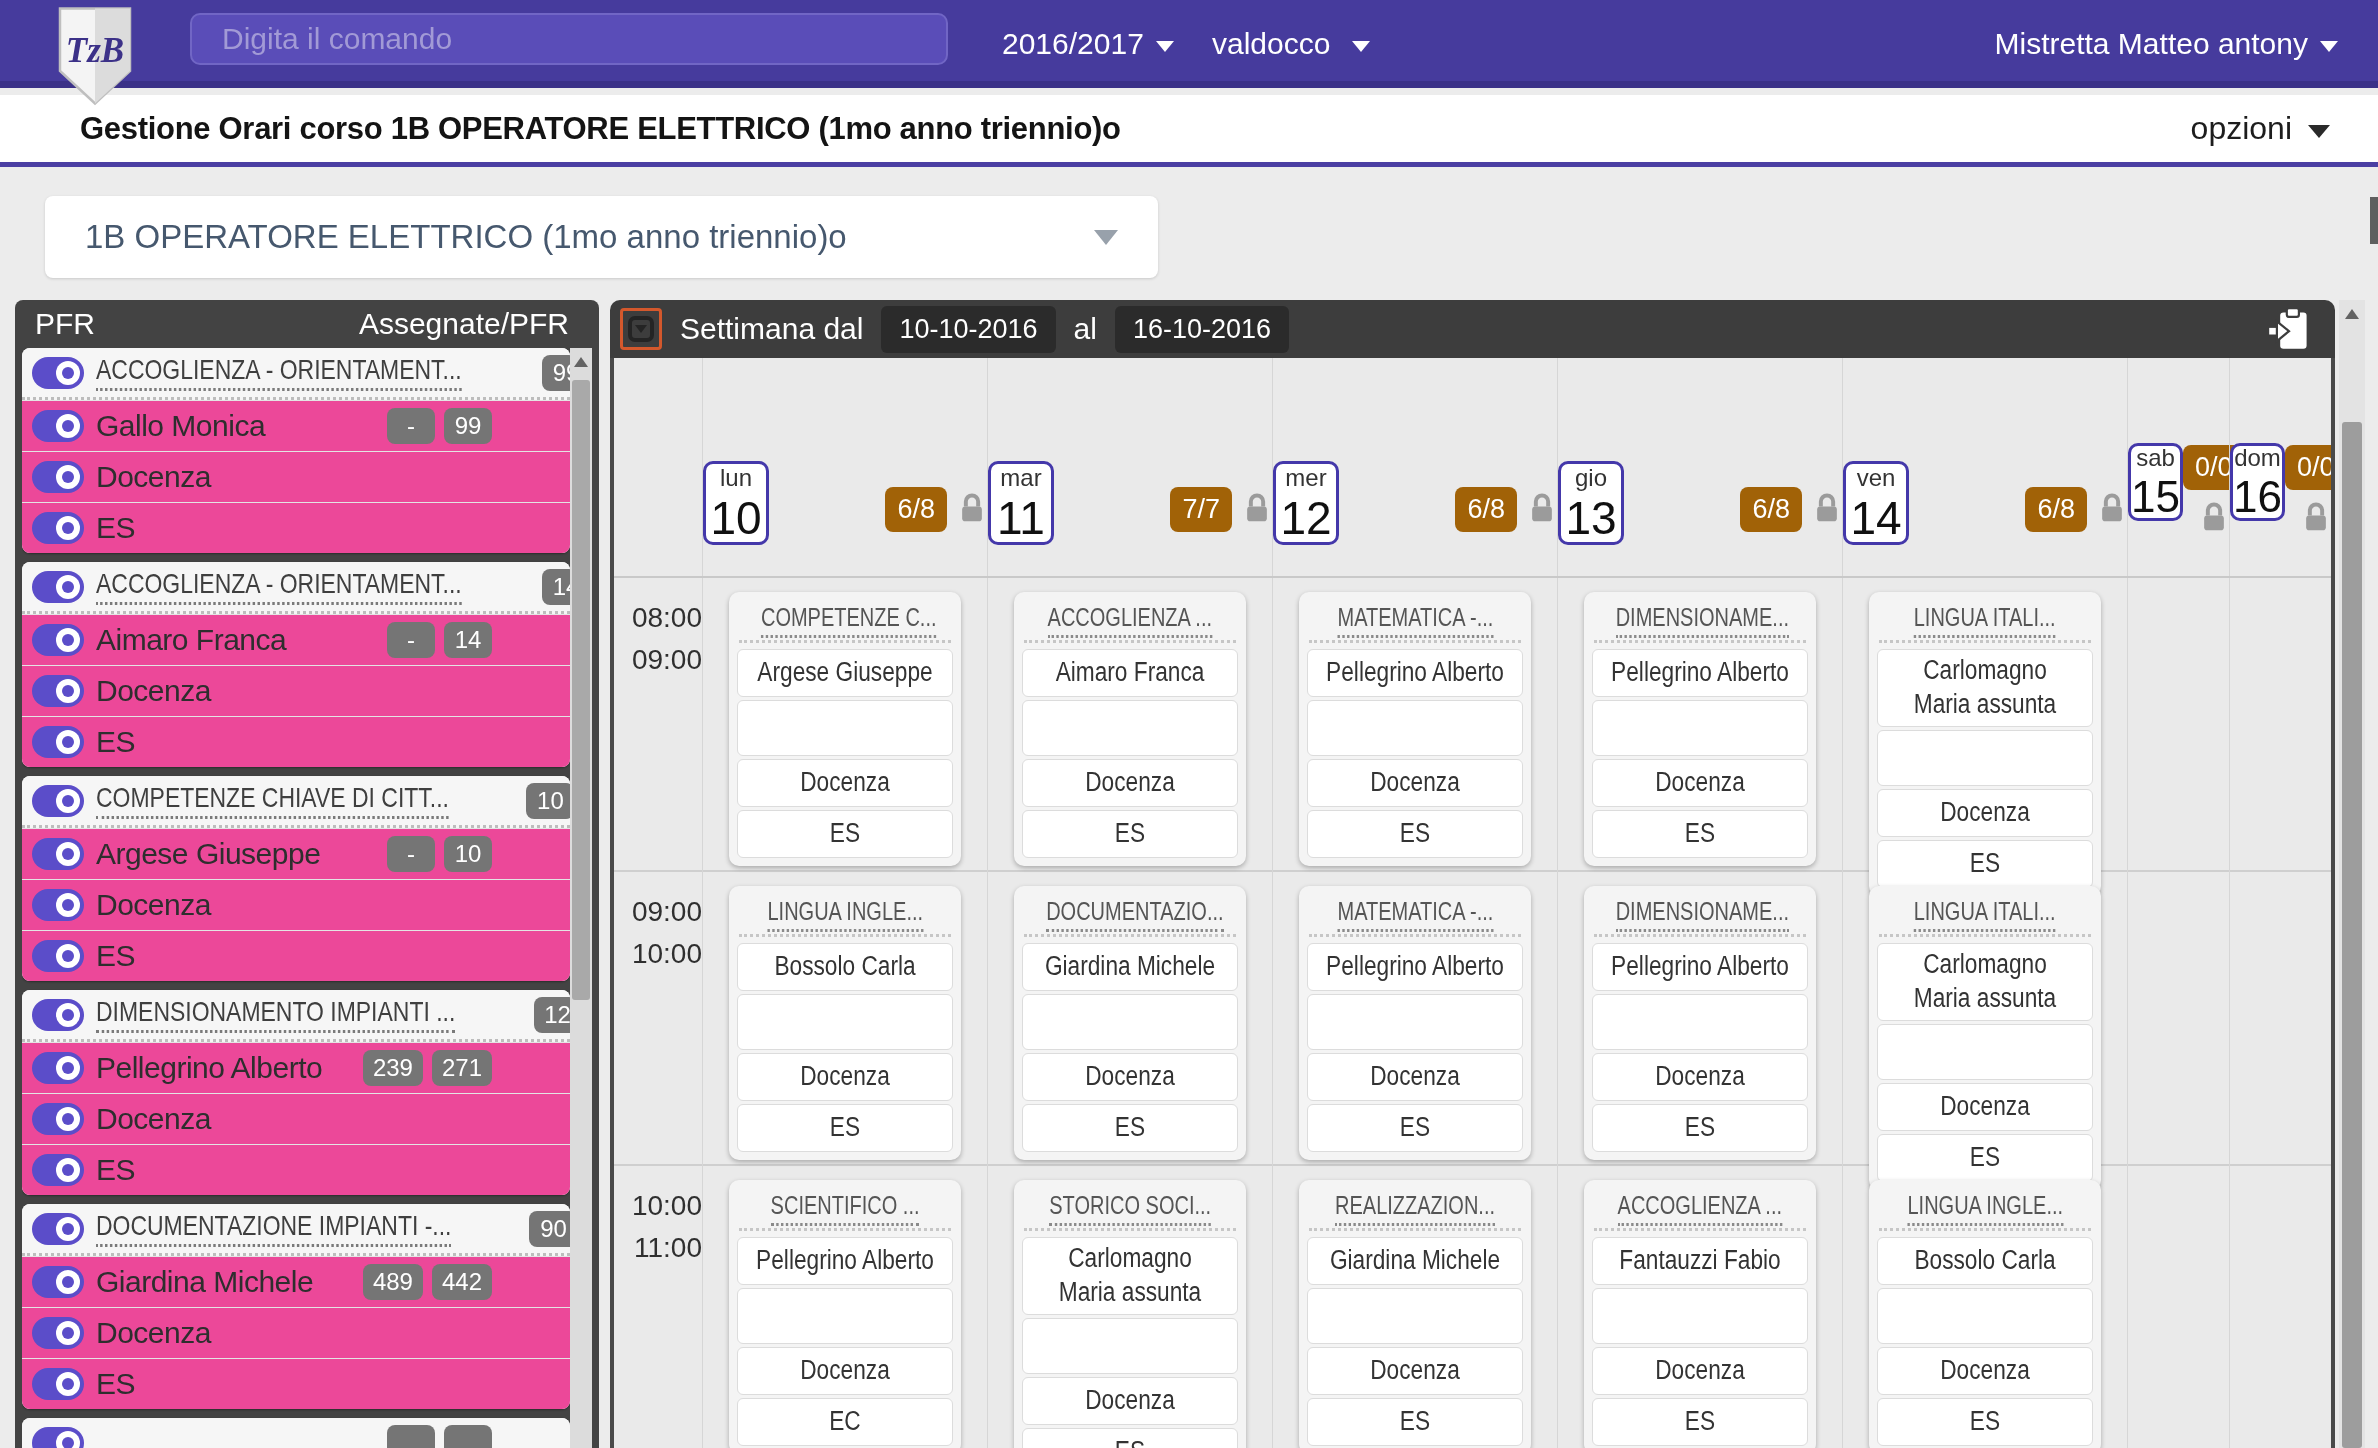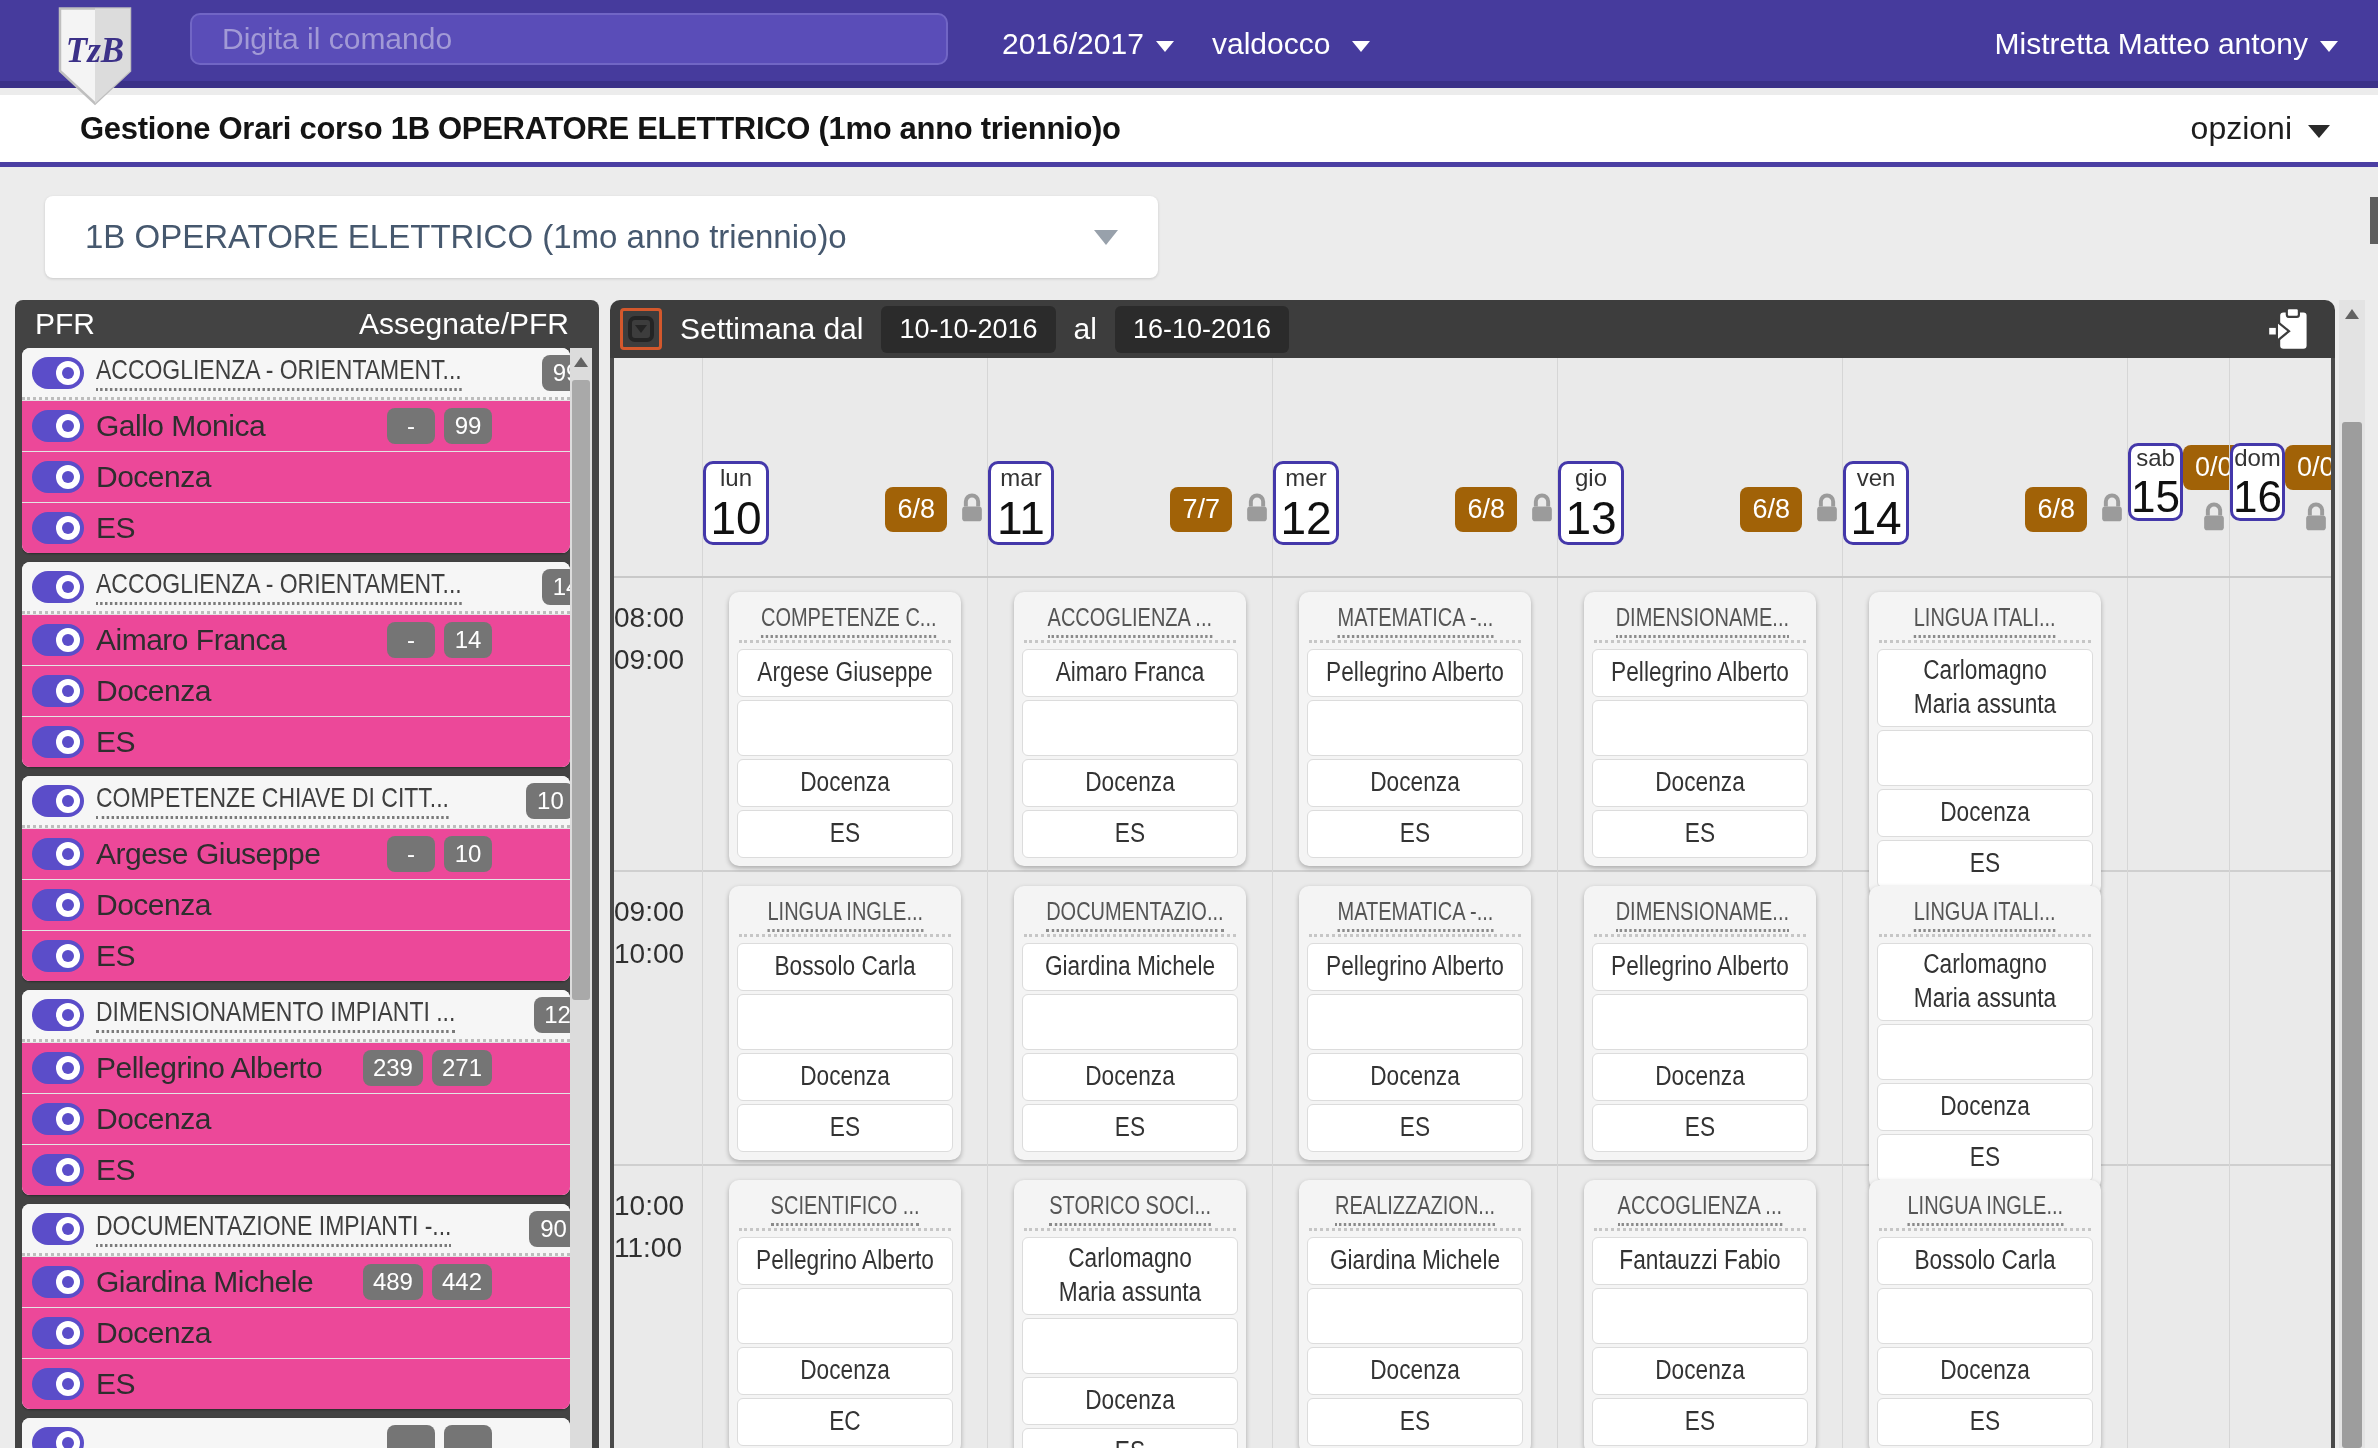--- a/index.html
+++ b/index.html
@@ -102,21 +102,21 @@
   .weekend .day-card { width:64px; height:78px; }
   .day-abbr { font-size:24px; color:#333; margin-bottom:5px; }
   .day-num { font-size:46px; color:#101010; }
   .weekend .day-num { font-size:44px; }
   .day-meta { display:flex; align-items:center; gap:10px; margin-top:12px; }
   .weekend .day-meta { flex-direction:column; gap:12px; margin-top:14px; }
   .day-count { background:#a16207; color:#fff; font-size:27px; border-radius:8px; padding:7px 12px; min-width:58px; text-align:center; }
   .lock { width:30px; height:32px; }
 
   .slot-row { height:294px; border-bottom:2px solid #cfcfcf; }
-  .time-cell { display:flex; flex-direction:column; align-items:flex-start; padding-top:24px; gap:10px; font-size:28px; color:#2f2f2f; }
+  .time-cell { display:flex; flex-direction:column; align-items:flex-end; padding-top:24px; gap:10px; font-size:28px; color:#2f2f2f; }
   .les-cell { display:flex; justify-content:center; align-items:flex-start; padding-top:14px; border-left:1px solid #d6d6d6; }
 
   .lesson { width:232px; background:#f4f4f4; border-radius:10px; box-shadow:0 2px 5px rgba(0,0,0,.28); padding:4px 8px 8px; cursor:pointer; }
   .lesson-title { text-align:center; padding:7px 0 2px; border-bottom:3px dotted #c6c6c6; margin:0 2px 6px; }
   .lesson-title span {
     display:inline-block; font-size:25px; color:#555; border-bottom:3px dotted #8a8a8a; padding-bottom:3px;
     white-space:nowrap; transform:scaleX(.8); transform-origin:center;
   }
   .lesson-row { background:#fff; border:1px solid #dcdcdc; border-radius:6px; margin-top:3px; min-height:48px; display:flex; align-items:center; justify-content:center; padding:4px 0; }
   .lesson-row span { display:block; width:250px; font-size:27px; color:#333; text-align:center; line-height:1.25; transform:scaleX(.84); transform-origin:center; }

